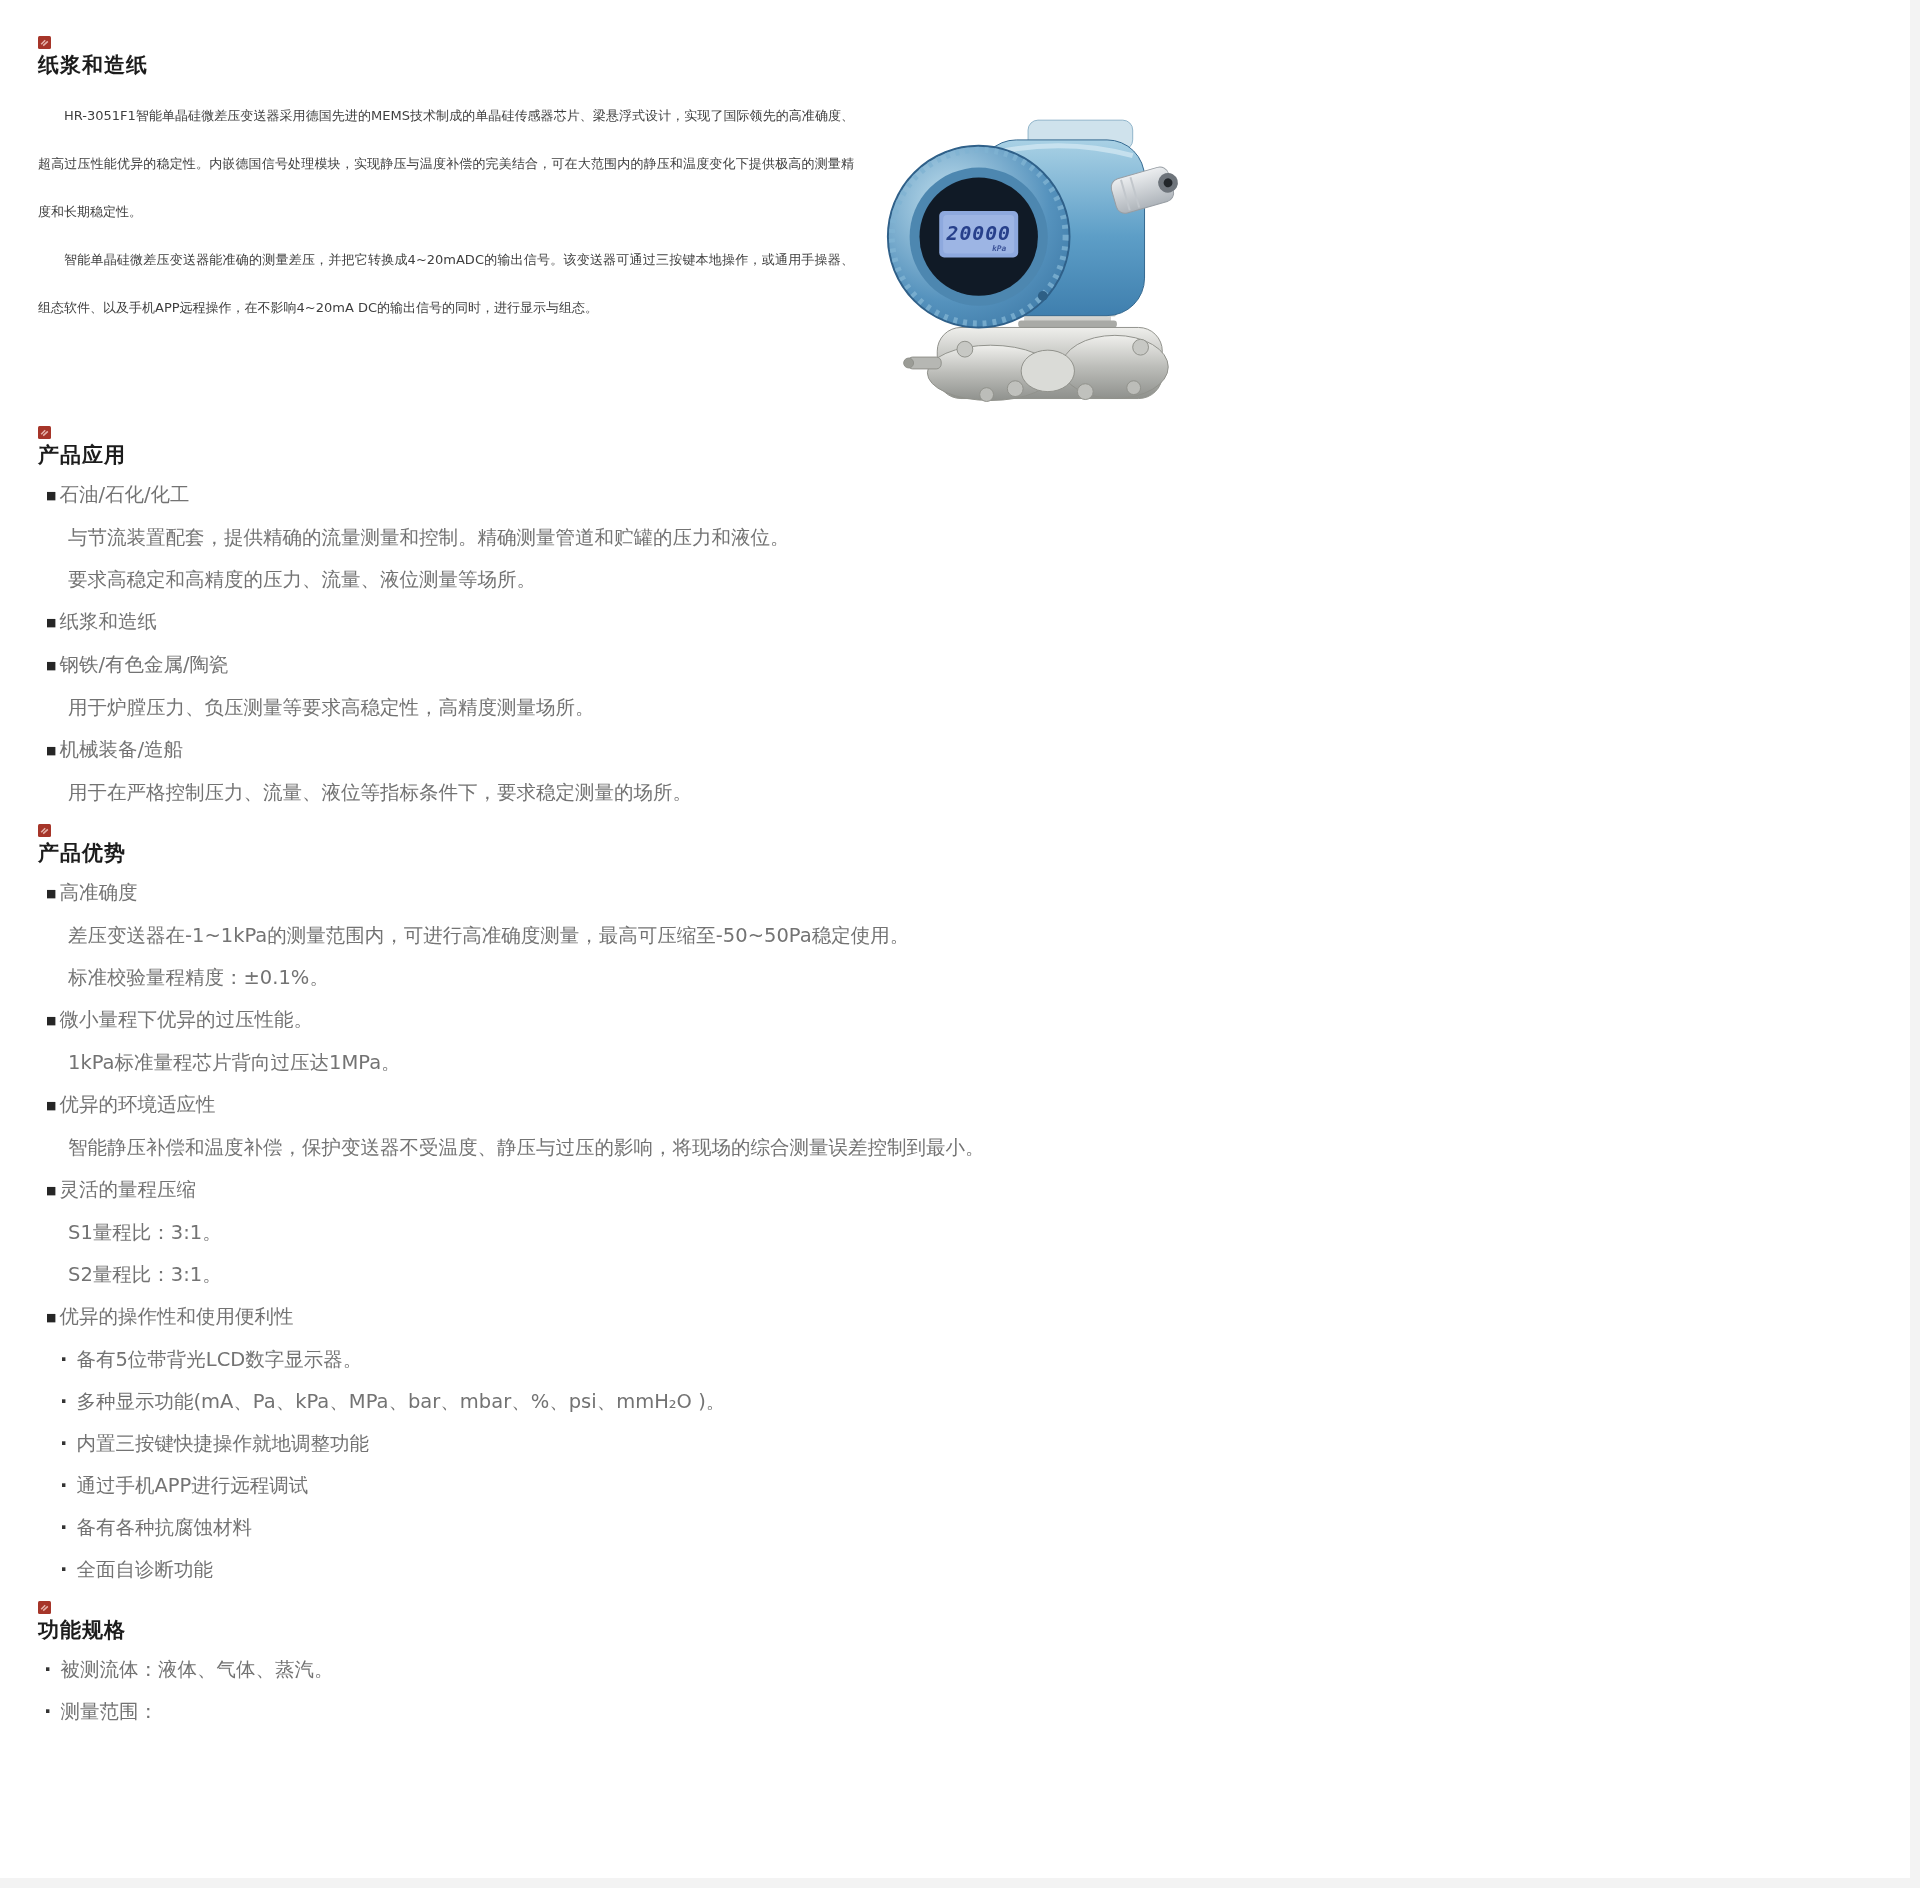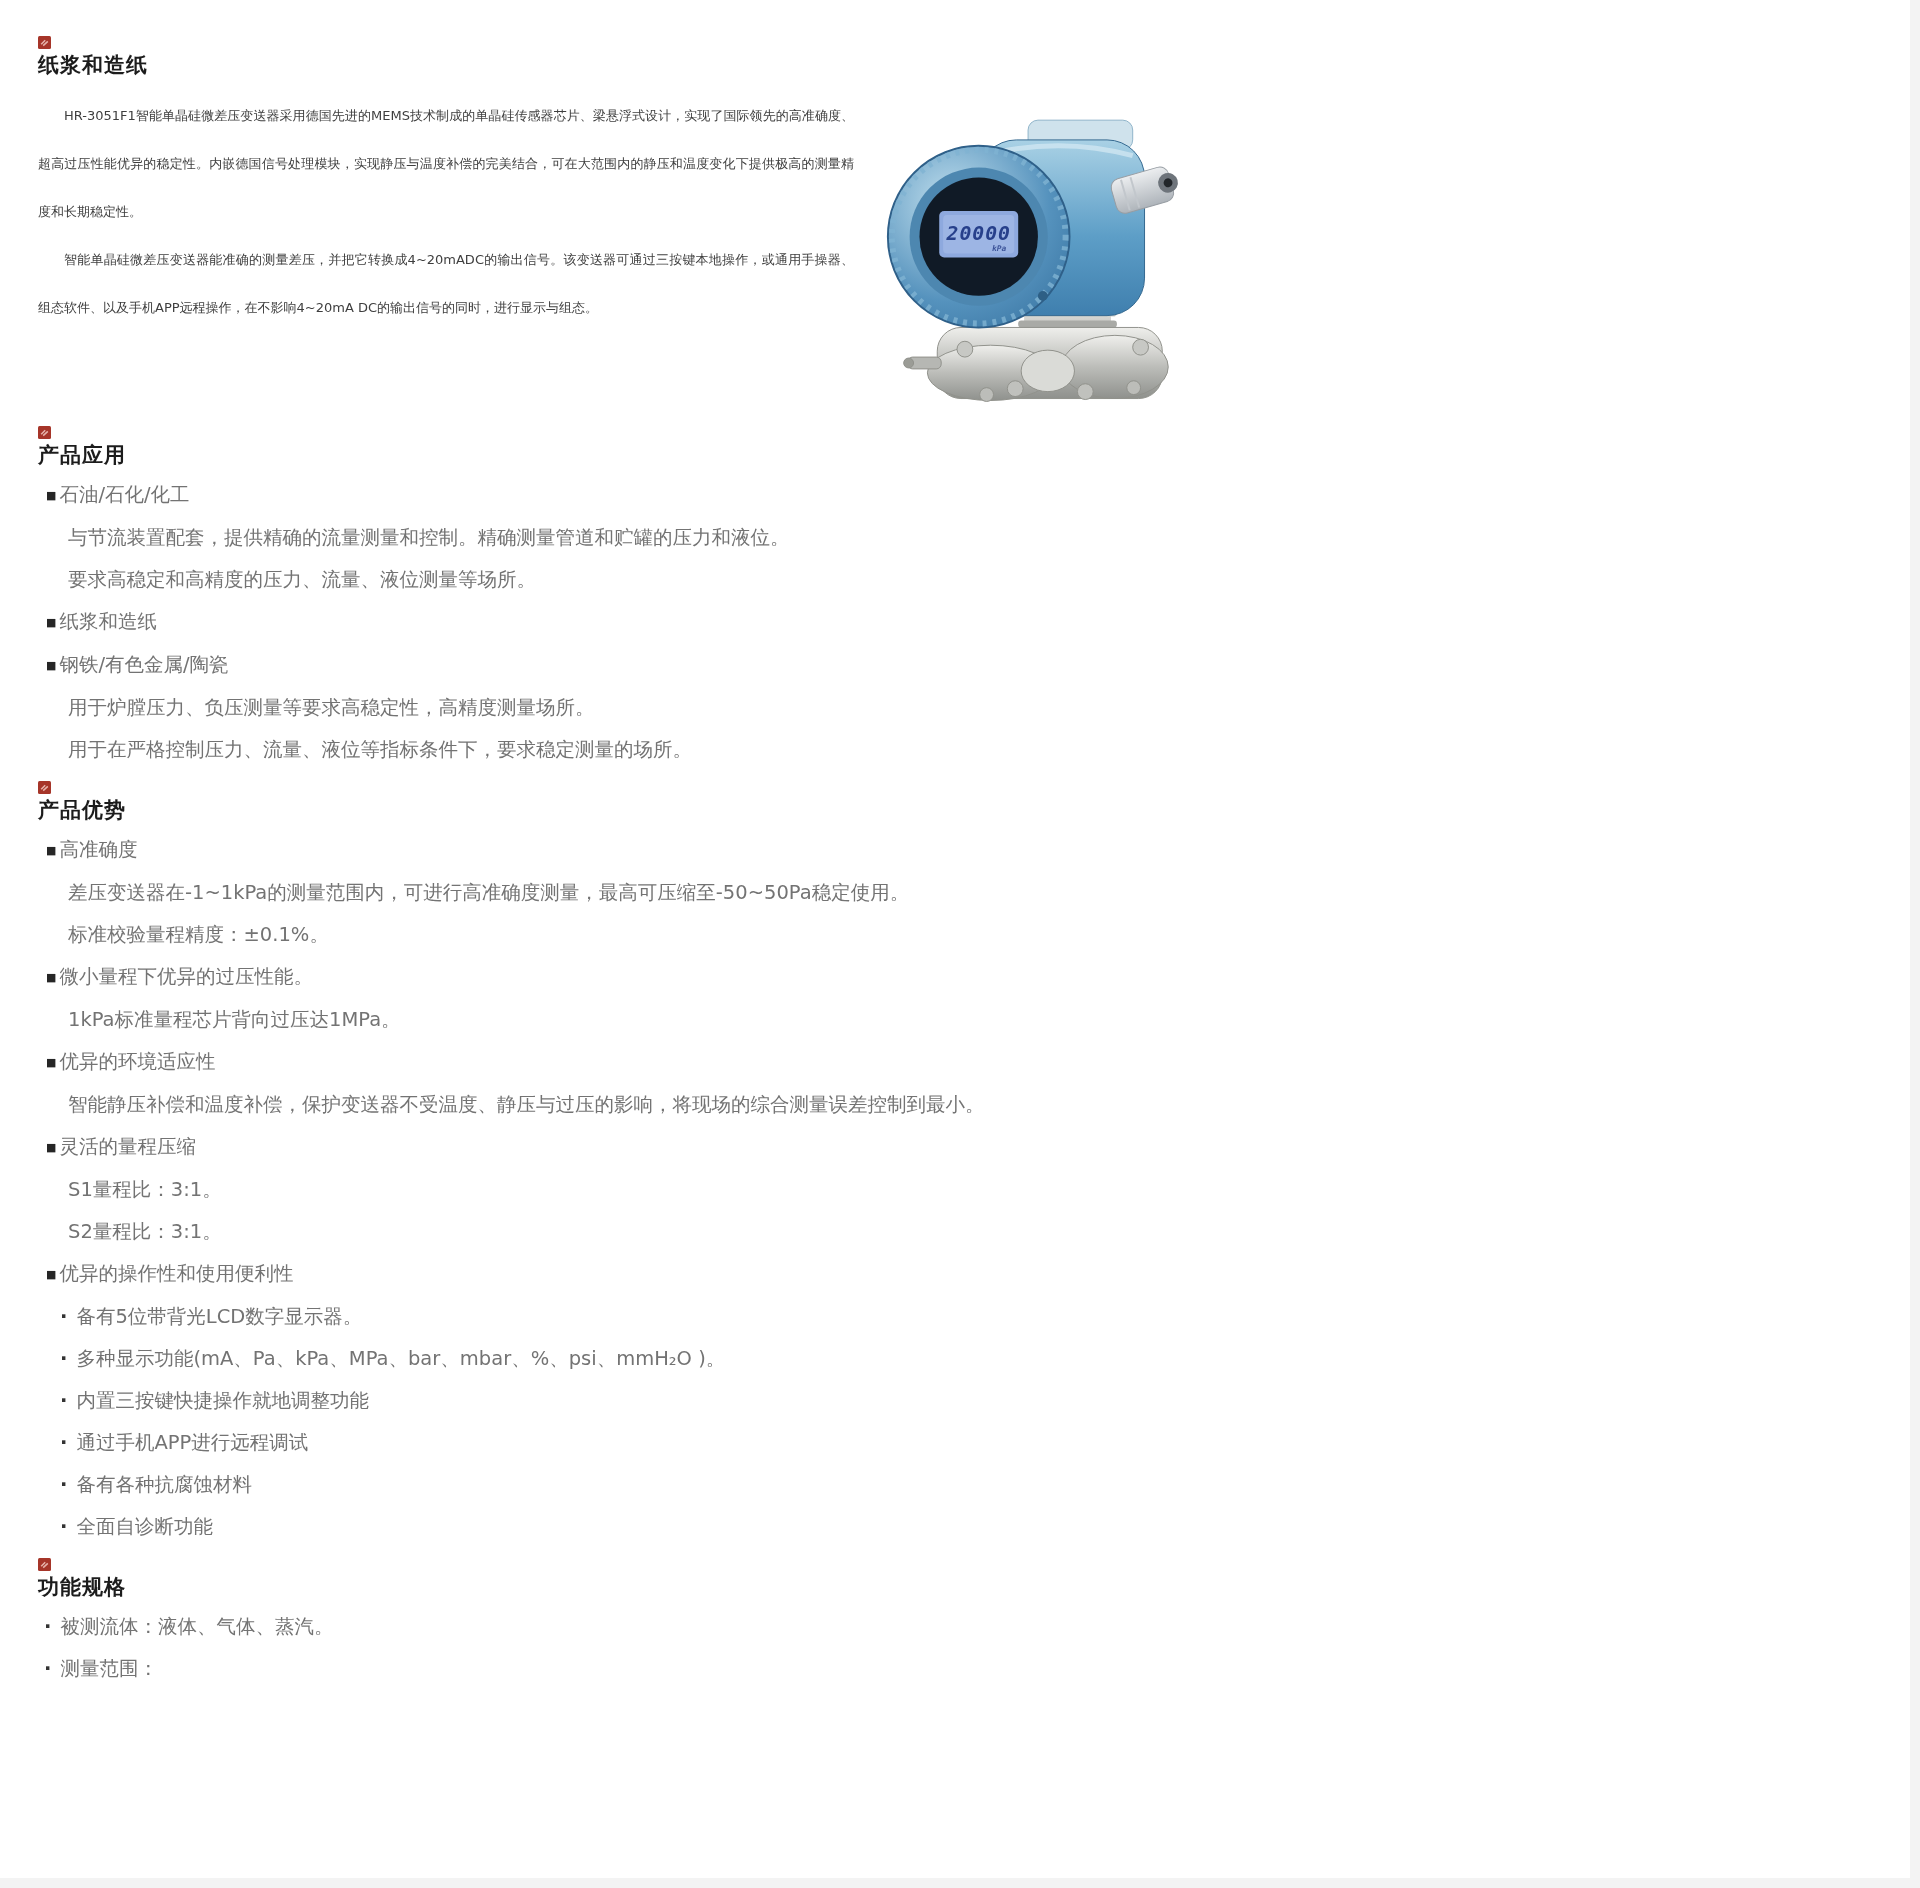--- a/index.html
+++ b/index.html
@@ -125,20 +125,21 @@
       </svg>
     </span>
     <h2 class="sec-title">产品应用</h2>
 
     <div class="li sq">石油/石化/化工</div>
     <div class="li plain">与节流装置配套，提供精确的流量测量和控制。精确测量管道和贮罐的压力和液位。</div>
     <div class="li plain">要求高稳定和高精度的压力、流量、液位测量等场所。</div>
     <div class="li sq">纸浆和造纸</div>
     <div class="li sq">钢铁/有色金属/陶瓷</div>
     <div class="li plain">用于炉膛压力、负压测量等要求高稳定性，高精度测量场所。</div>
+    <div class="li sq">机械装备/造船</div>
     <div class="li plain">用于在严格控制压力、流量、液位等指标条件下，要求稳定测量的场所。</div>
   </section>
 
   <section class="sec">
     <span class="marker">
       <svg viewBox="0 0 13 13" width="13" height="13">
         <rect width="13" height="13" rx="1.5" fill="#a63529"></rect>
         <path d="M3.2 8.2 L7.2 4.2 M5.2 9.6 L9.8 5.4" stroke="#e6b4ab" stroke-width="1.5" fill="none"></path>
       </svg>
     </span>

